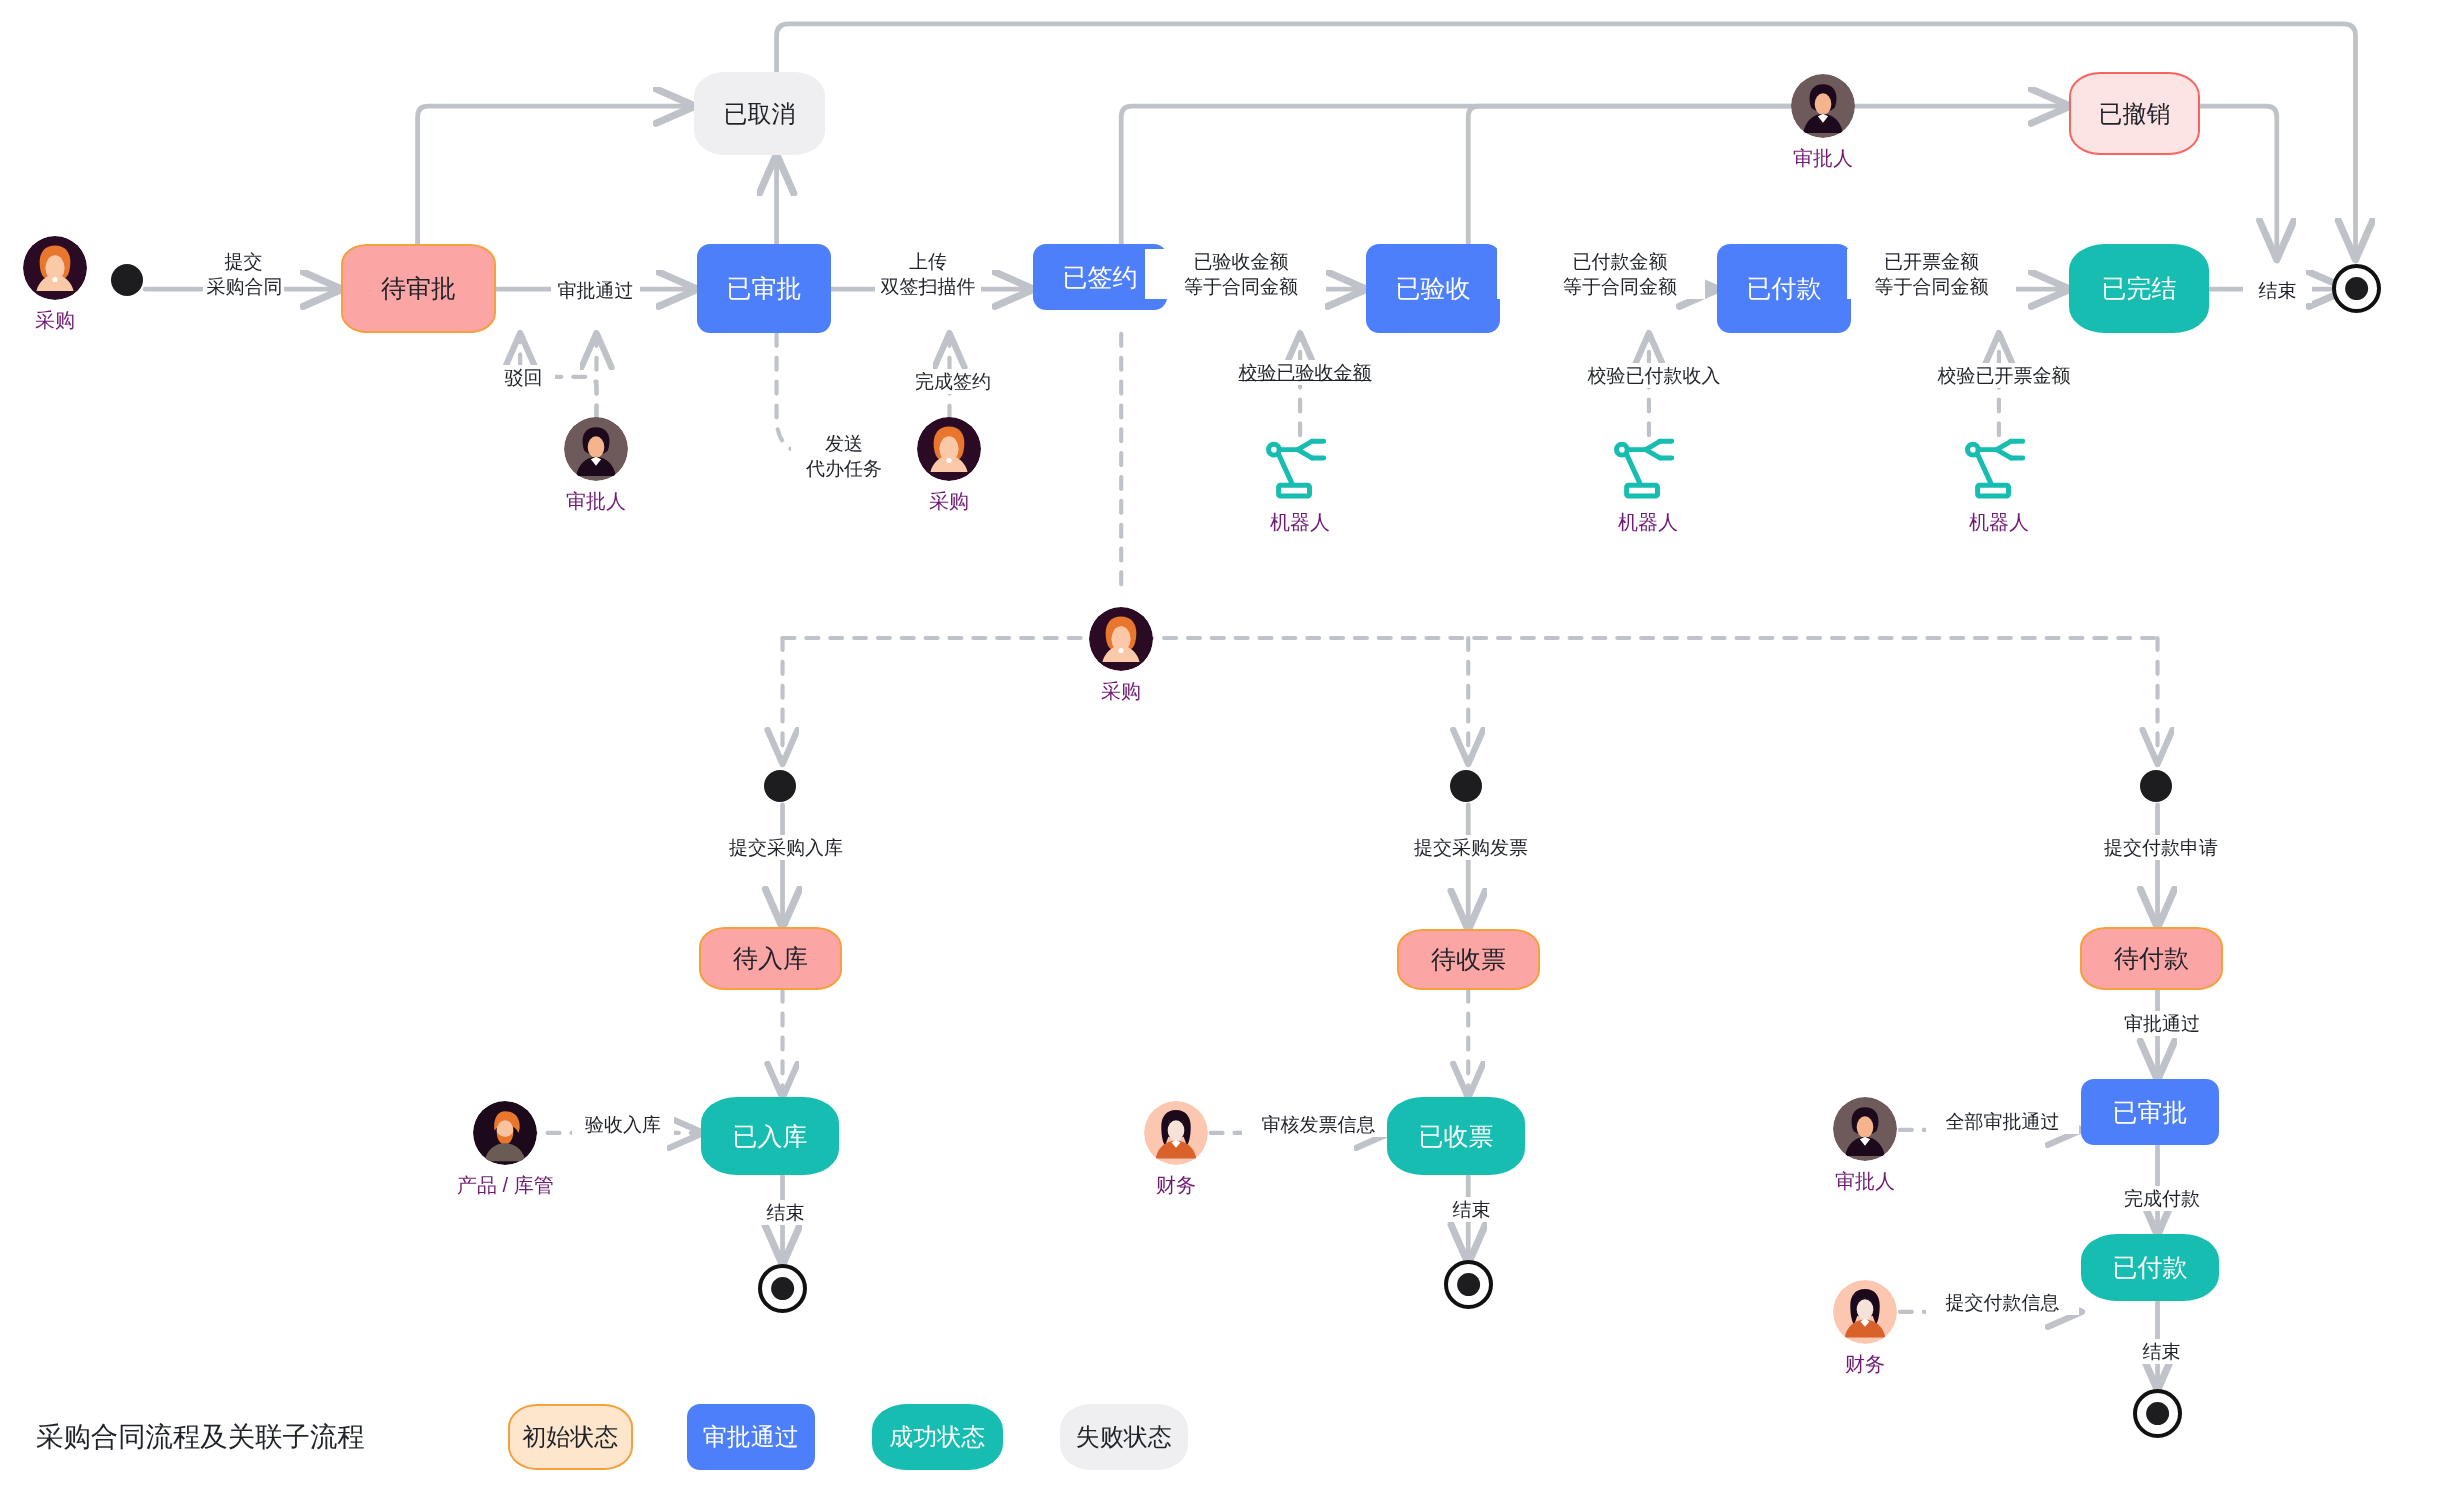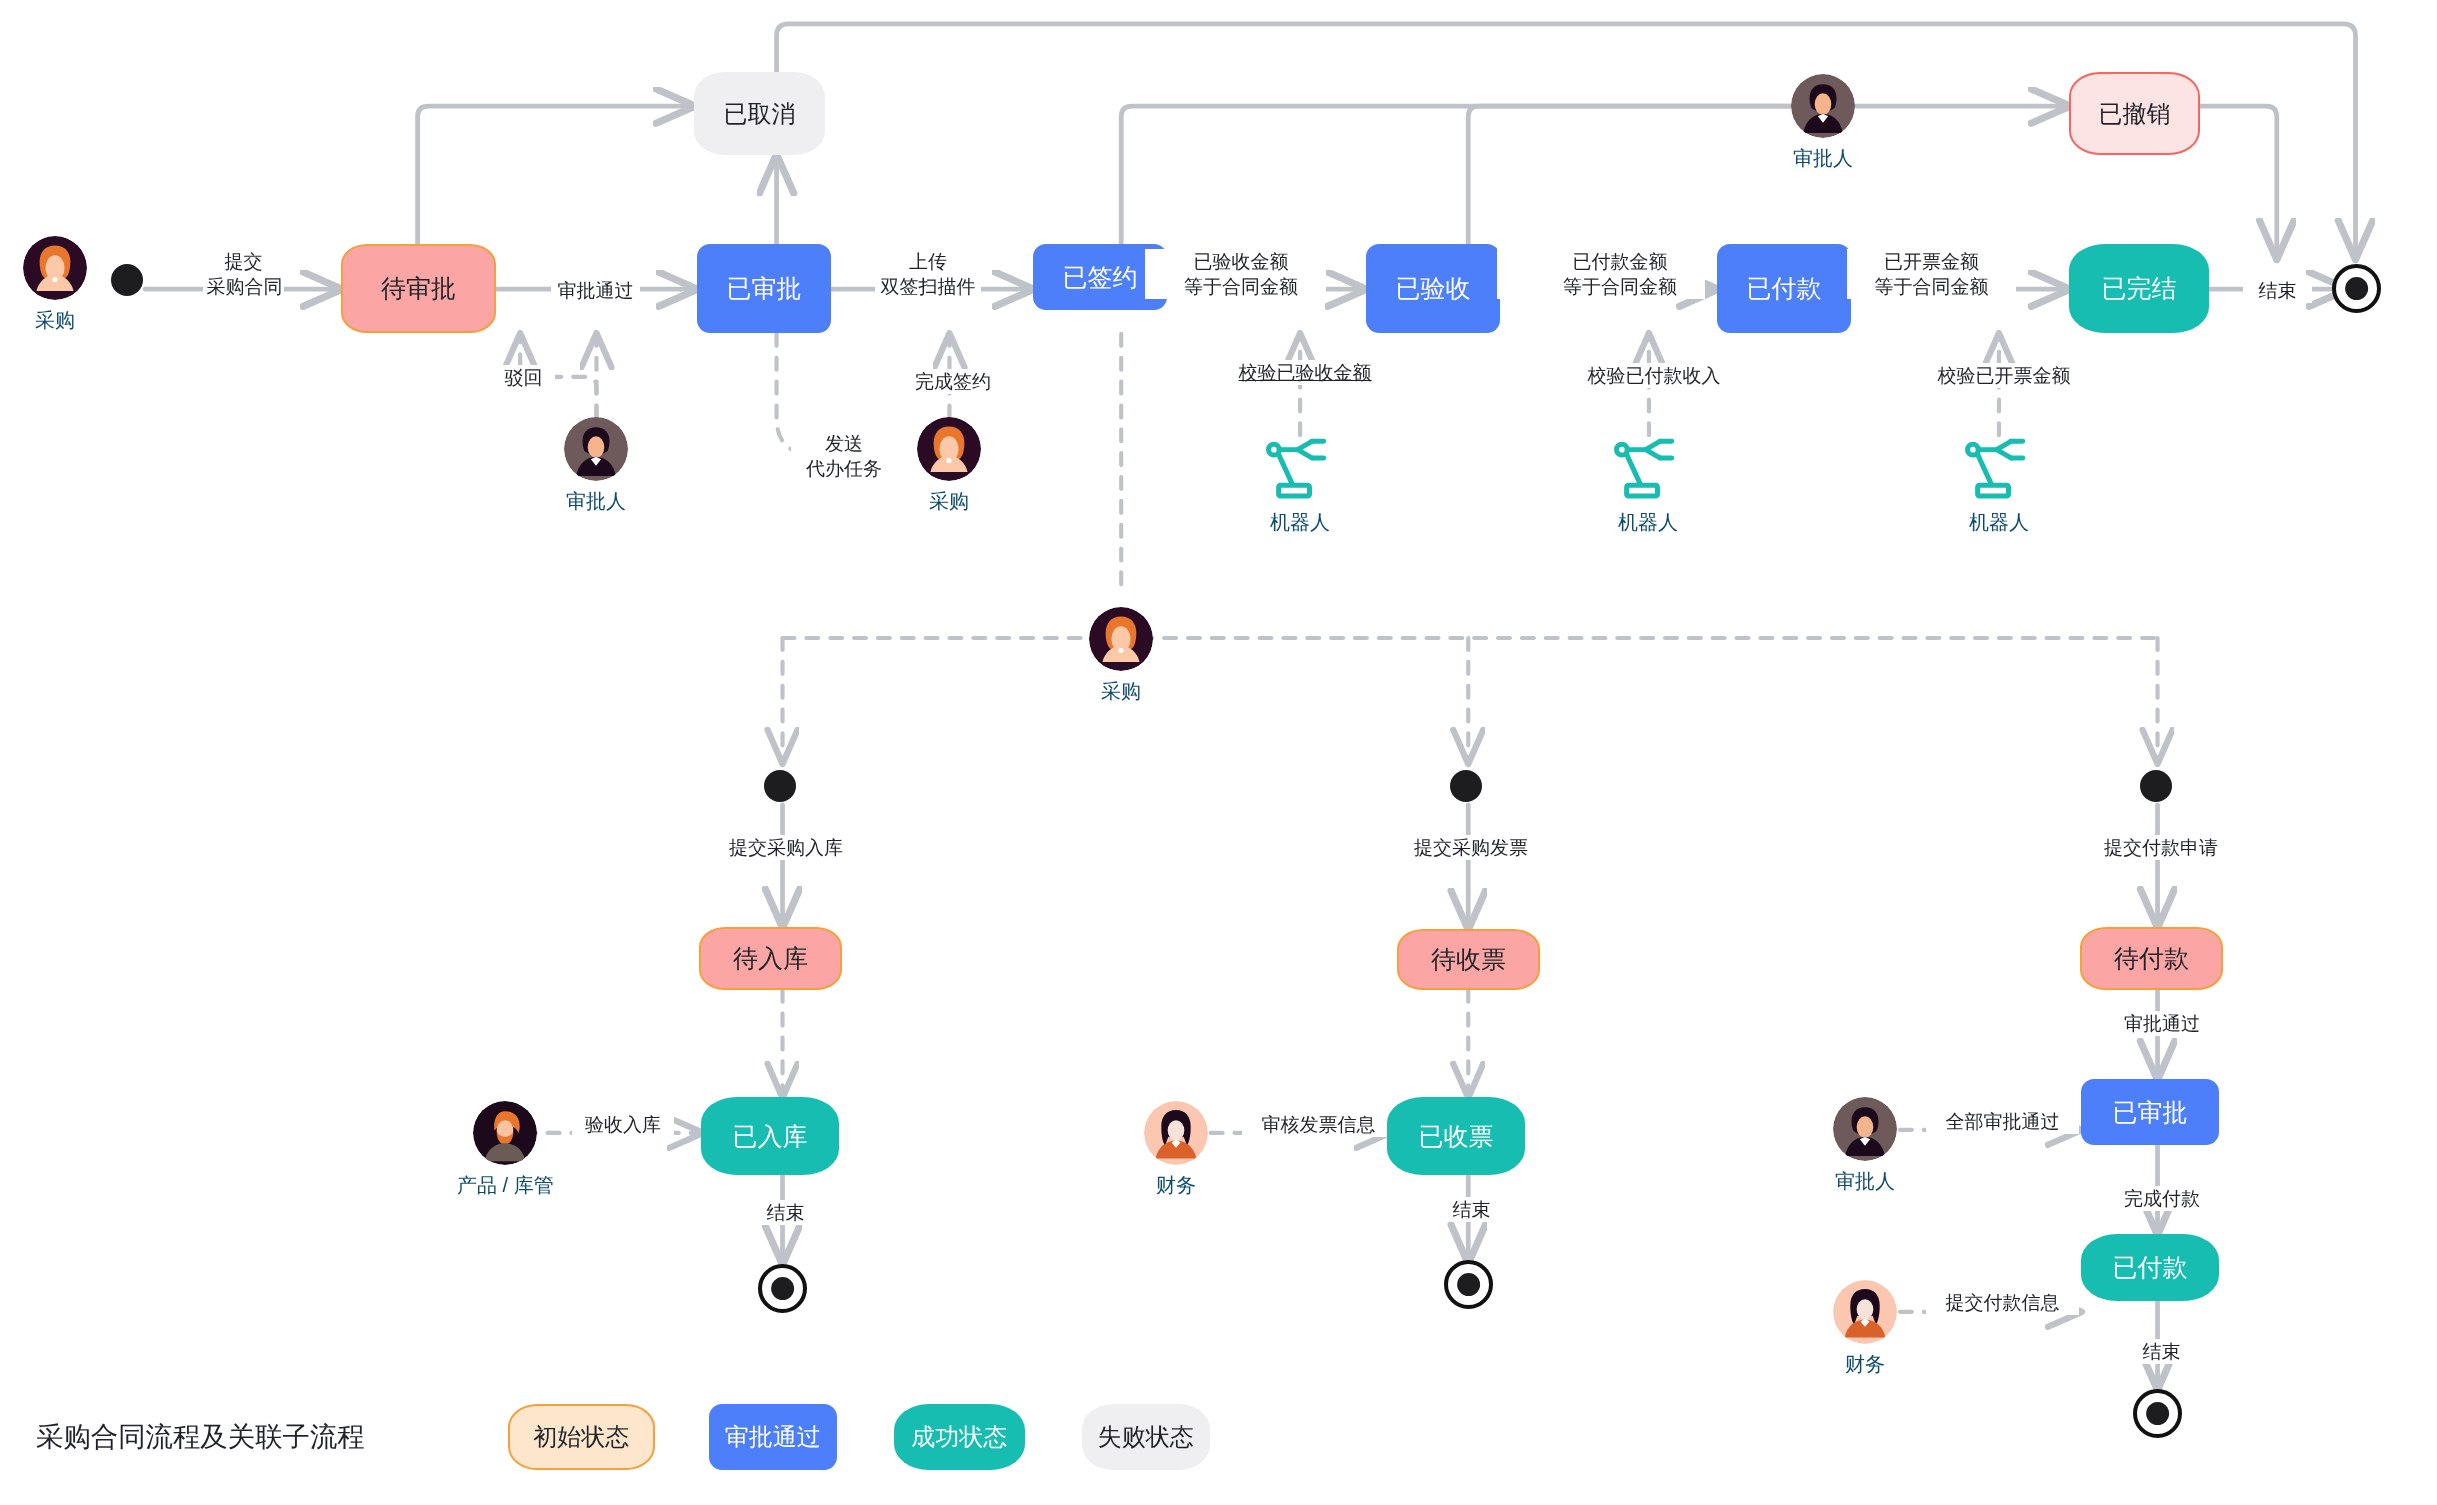--- a/index.html
+++ b/index.html
@@ -21,38 +21,38 @@
   .n-cancel{background:#FDE4E4;border:2.4px solid #F76560;color:#1f2329;
             border-radius:31px 31px 31px 31px / 24px 24px 24px 24px;font-size:24px;}
 
   
   .elabel{position:absolute;color:#1f2329;font-size:19px;line-height:1.32;
           text-align:center;white-space:pre;background:#fff;padding:0 3.6px;}
 
   
   .actor{position:absolute;display:flex;flex-direction:column;align-items:center;}
   .avatar{border-radius:50%;overflow:hidden;position:relative;}
-  .aname{font-size:20px;color:#0c4a6e;margin-top:7.2px;white-space:nowrap;}
+  .aname{font-size:20px;color:#701a75;margin-top:7.2px;white-space:nowrap;}
 
   
   .start-dot{position:absolute;border-radius:50%;background:#1d1d1f;}
   .end-dot{position:absolute;border-radius:50%;background:#fff;border:4.2px solid #111;
            box-sizing:border-box;}
   .end-dot::after{content:"";position:absolute;left:50%;top:50%;transform:translate(-50%,-50%);
            width:58%;height:58%;border-radius:50%;background:#1d1d1f;}
 
   
   .robot{position:absolute;}
 
   
   #legend{position:absolute;left:36px;top:1404px;display:flex;align-items:center;gap:0;}
   #legend .ltitle{font-size:27.4px;color:#1f2329;white-space:nowrap;}
   .lgitem{display:flex;align-items:center;justify-content:center;height:66px;
           box-sizing:border-box;white-space:nowrap;}
-  .lg-initial{width:147px;background:#FDE6CB;border:2.4px solid #F5A03C;color:#1f2329;
+  .lg-initial{width:125px;background:#FDE6CB;border:2.4px solid #F5A03C;color:#1f2329;
               border-radius:29px 29px 29px 29px / 23px 23px 23px 23px;font-size:24px;}
   .lg-mid{width:128px;background:#4D7FFA;color:#fff;border-radius:13px;font-size:24px;}
   .lg-success{width:131px;background:#17BDB0;color:#fff;
               border-radius:35px 35px 35px 35px / 26px 26px 26px 26px;font-size:24px;}
   .lg-fail{width:128px;background:#EFEFF1;color:#1f2329;
            border-radius:31px 31px 31px 31px / 25px 25px 25px 25px;font-size:24px;}
 </style>
 </head>
 <body>
 

